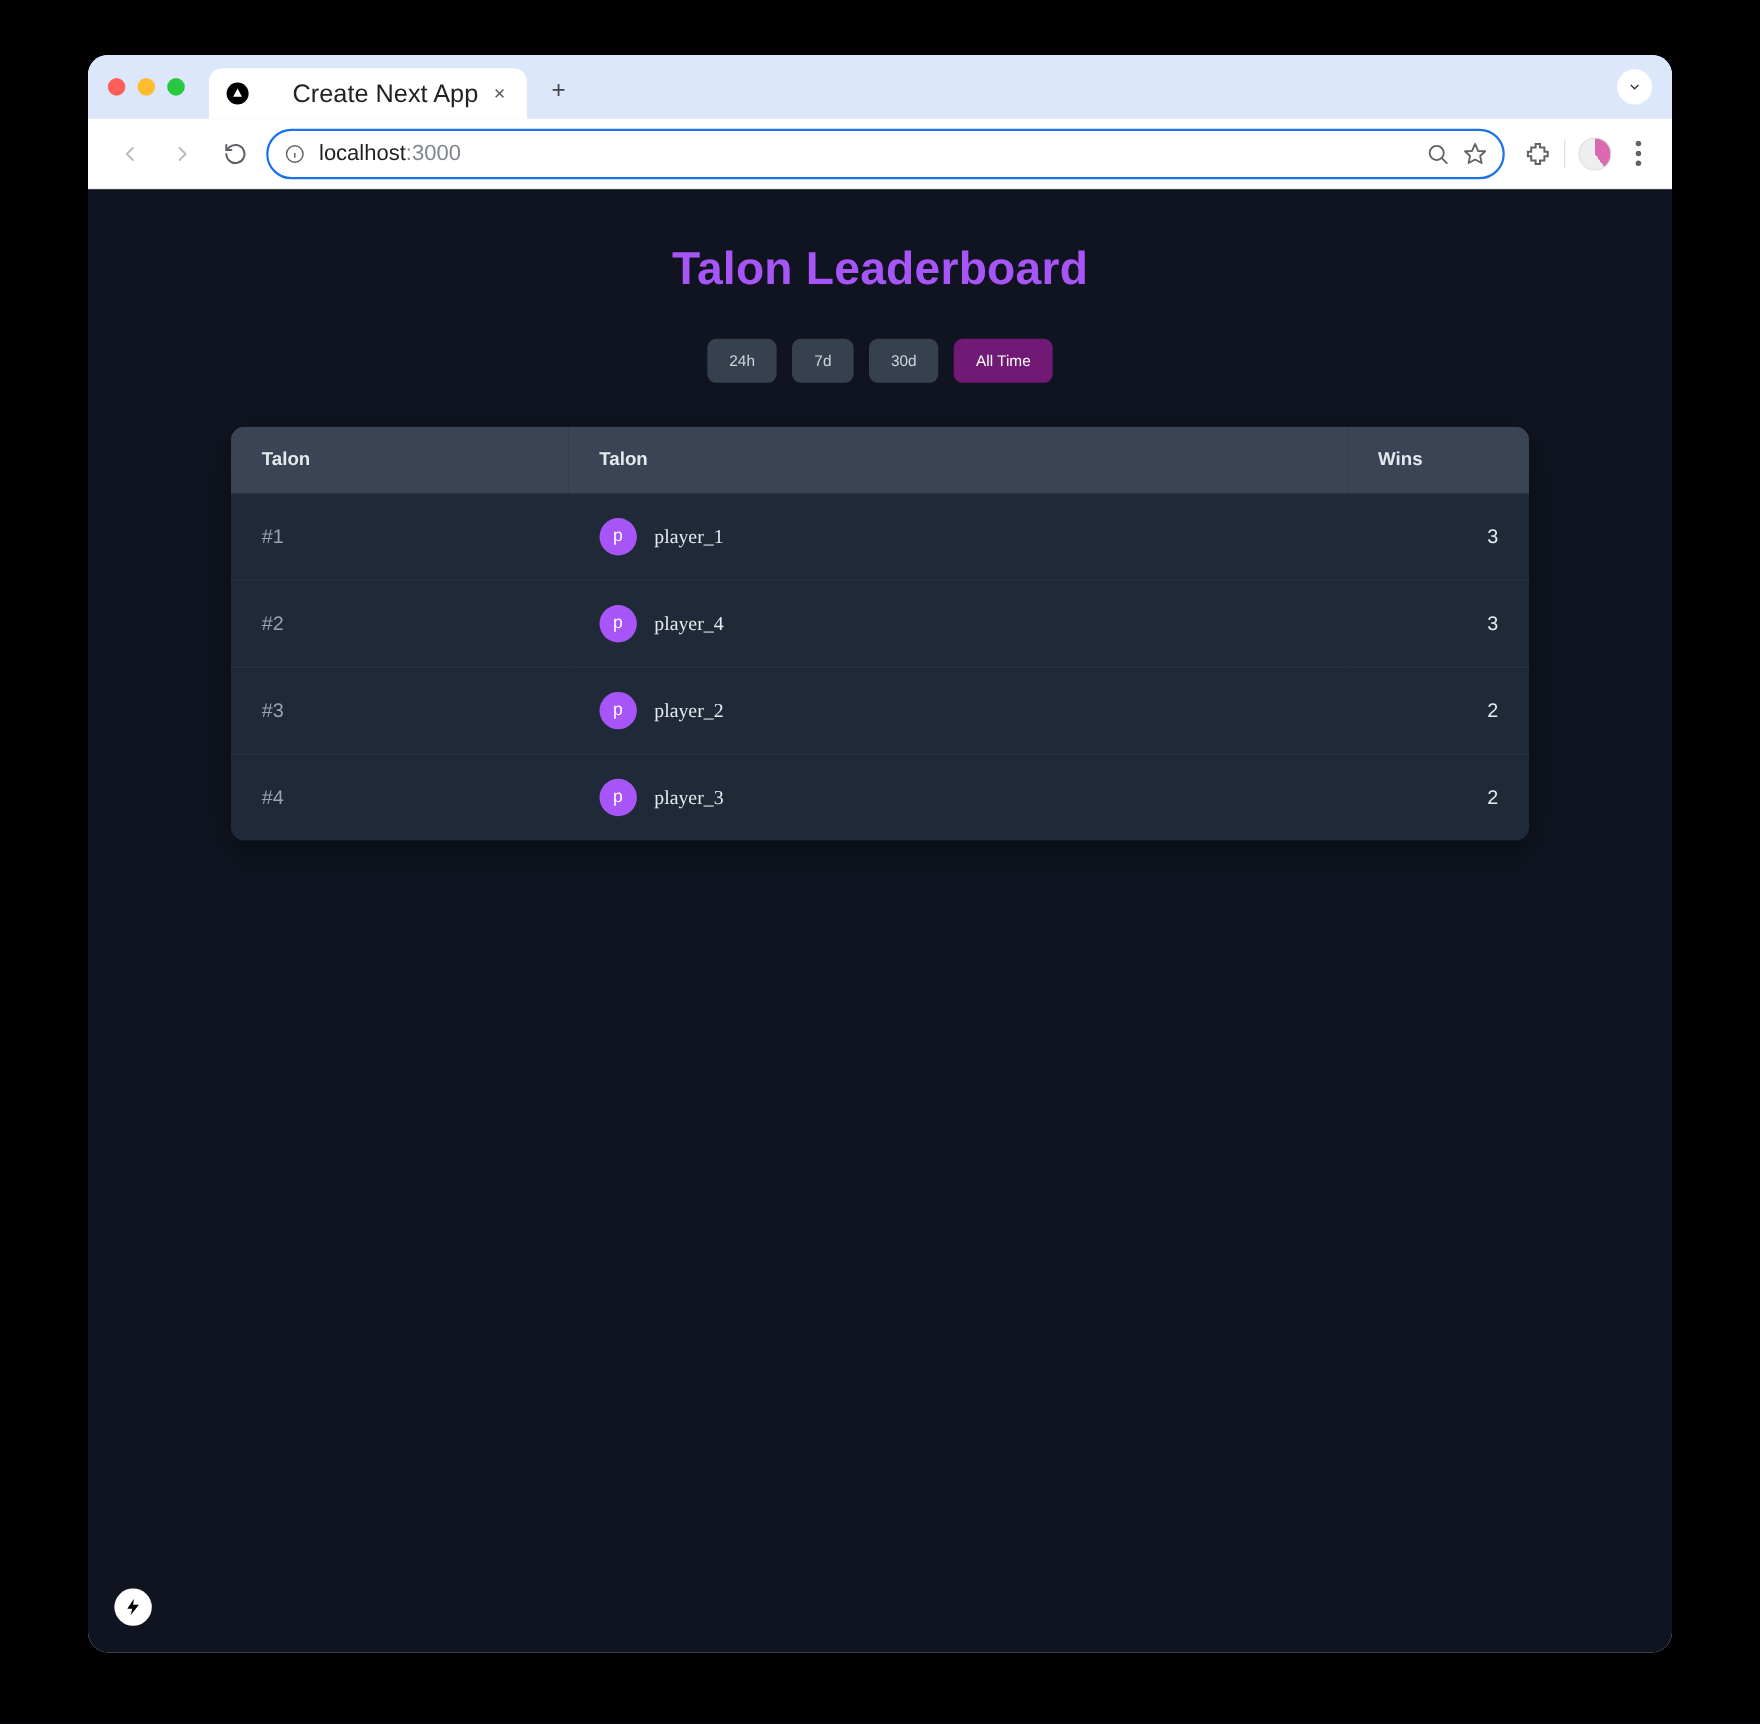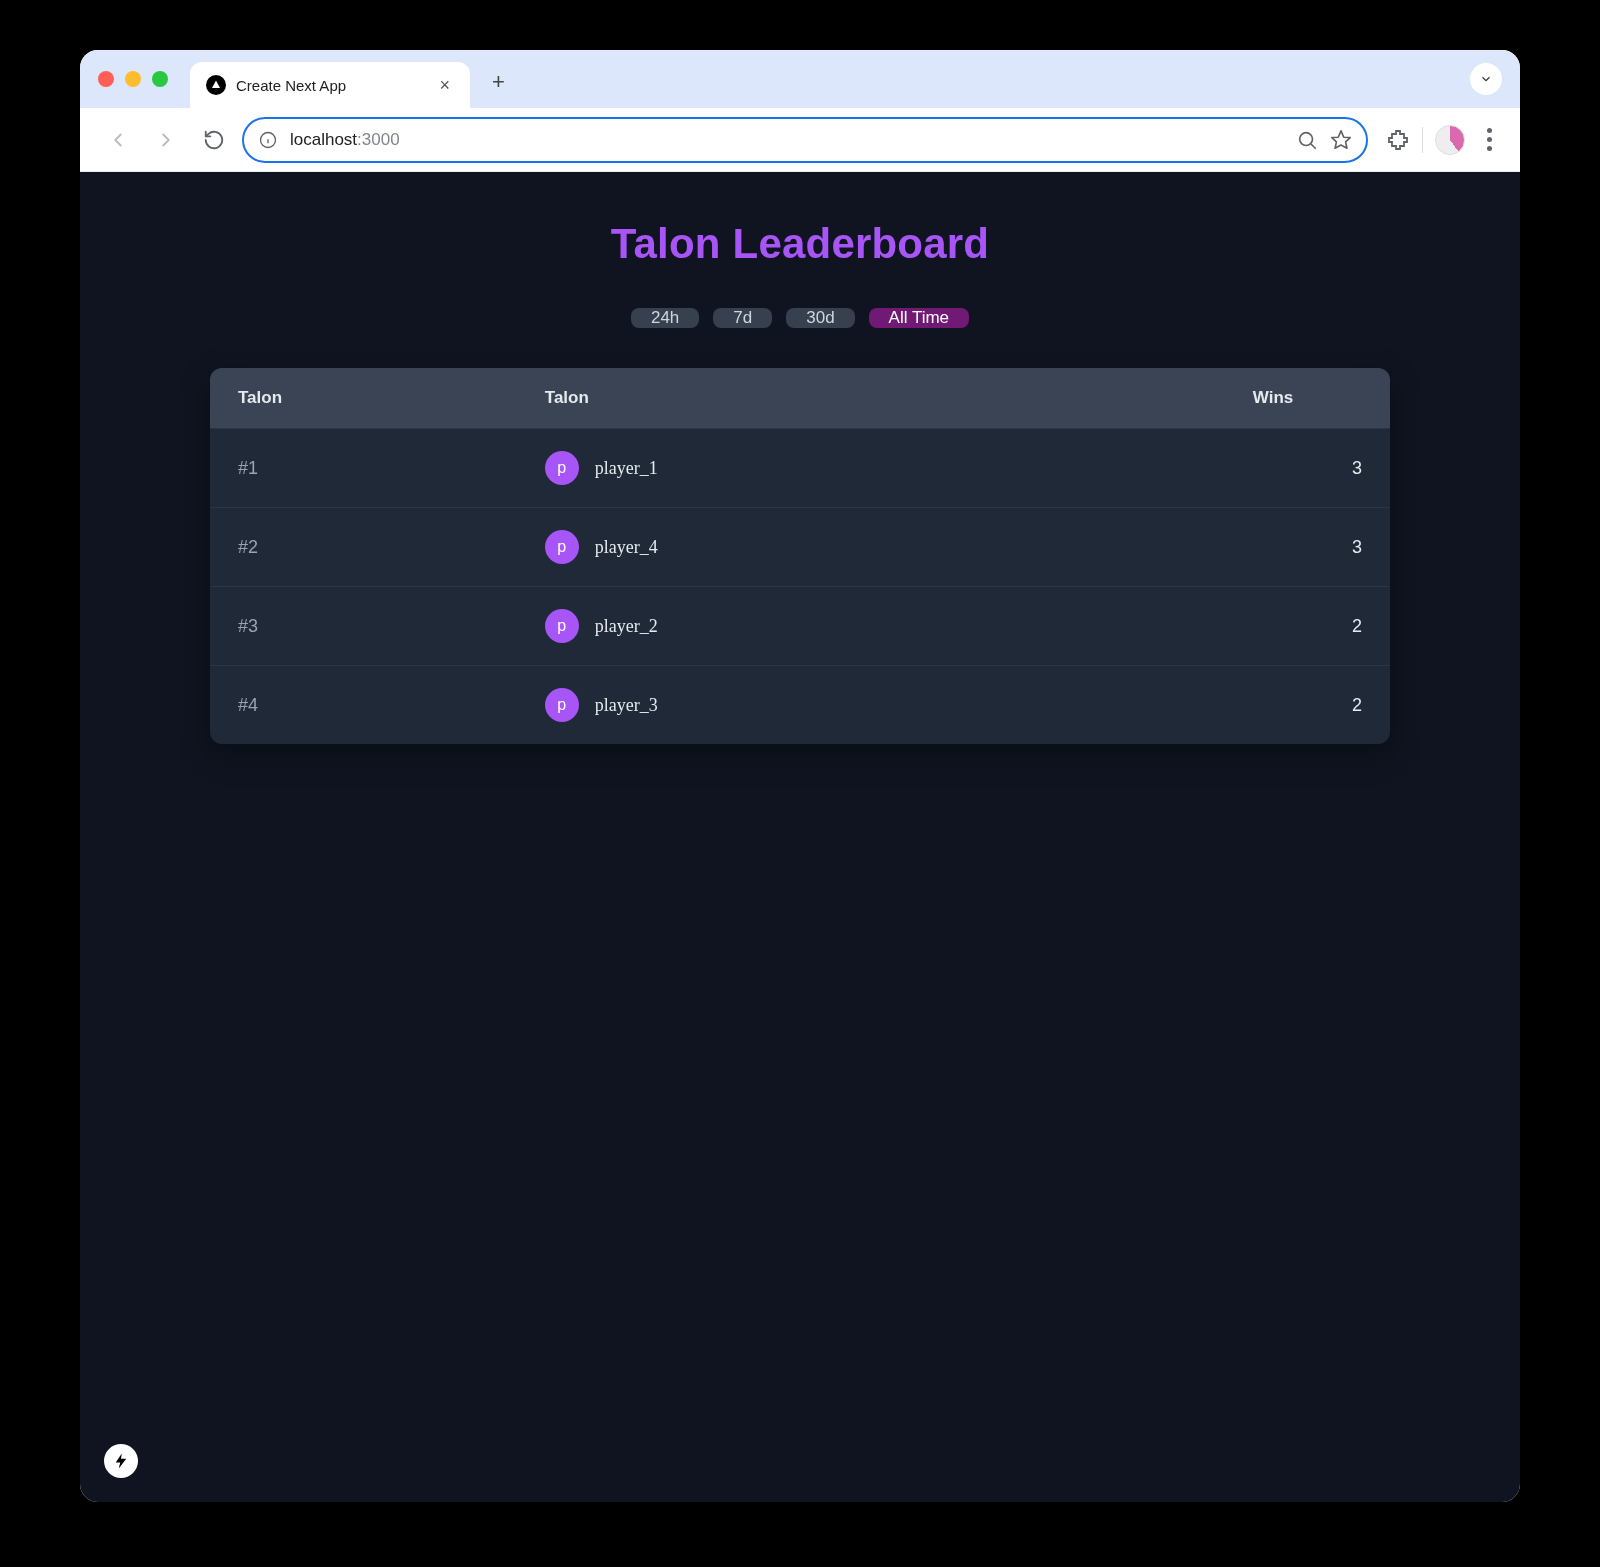--- a/index.html
+++ b/index.html
@@ -44,21 +44,21 @@
       height: 46px;
       margin-top: 12px;
       min-width: 280px;
       position: relative;
     }
     .favicon {
       width: 20px; height: 20px; border-radius: 50%;
       background: #000; display:flex; align-items:center; justify-content:center;
     }
     .favicon svg { width: 12px; height: 12px; fill: #fff; }
-    .tab-title { font-size: 15px; color: #222; flex: 1; }
+    .tab-title { font-size: 23px; color: #222; flex: 1; margin-left: 30px; }
     .tab-close { font-size: 18px; color: #555; cursor: pointer; padding: 0 4px; }
     .new-tab { font-size: 22px; color: #444; cursor: pointer; padding: 6px 10px; margin-top:6px;}
     .tabstrip-spacer { flex: 1; }
     .tabstrip-dropdown {
       width: 32px; height: 32px; border-radius: 50%; background: #fff;
       display:flex; align-items:center; justify-content:center; cursor:pointer;
     }
     .tabstrip-dropdown svg { width:14px; height:14px; stroke:#333; fill:none; stroke-width:2;}
     
     .toolbar {
@@ -80,21 +80,21 @@
       flex:1;
       border: 2px solid #1a73e8;
       border-radius: 28px;
       height: 46px;
       display:flex; align-items:center;
       padding: 0 14px;
       gap: 12px;
     }
     .omnibox .info-icon { width:20px; height:20px; }
     .omnibox .info-icon svg{ width:20px; height:20px; fill:none; stroke:#5f6368; stroke-width:1.6;}
-    .url { font-size: 17px; color:#202124; }
+    .url { font-size: 20px; color:#202124; }
     .url .muted { color:#80868b; }
     .omnibox-spacer{flex:1;}
     .omni-icon{ width:22px; height:22px; cursor:pointer;}
     .omni-icon svg{ width:22px; height:22px; stroke:#5f6368; fill:none; stroke-width:1.8; stroke-linecap:round; stroke-linejoin:round;}
     .toolbar-right{display:flex; align-items:center; gap:12px; padding-left:10px;}
     .ext-icon{width:24px;height:24px;}
     .ext-icon svg{width:24px;height:24px;fill:none;stroke:#5f6368;stroke-width:1.8;}
     .divider{width:1px;height:26px;background:#ddd;}
     .profile-avatar{
       width:30px;height:30px;border-radius:50%;
@@ -123,22 +123,22 @@
       margin-bottom: 40px;
     }
     .filters{
       display:flex; justify-content:center; gap:14px; margin-bottom: 40px;
     }
     .filter-btn{
       background:#37404e;
       color:#d0d5dc;
       border:none;
       border-radius:8px;
-      padding: 0 20px;
-      font-size: 17px;
+      padding: 12px 20px;
+      font-size: 14px;
       cursor:pointer;
     }
     .filter-btn.active{
       background:#701a75;
       color:#fff;
     }
     .card{
       background:#1f2937;
       border-radius:12px;
       overflow:hidden;

